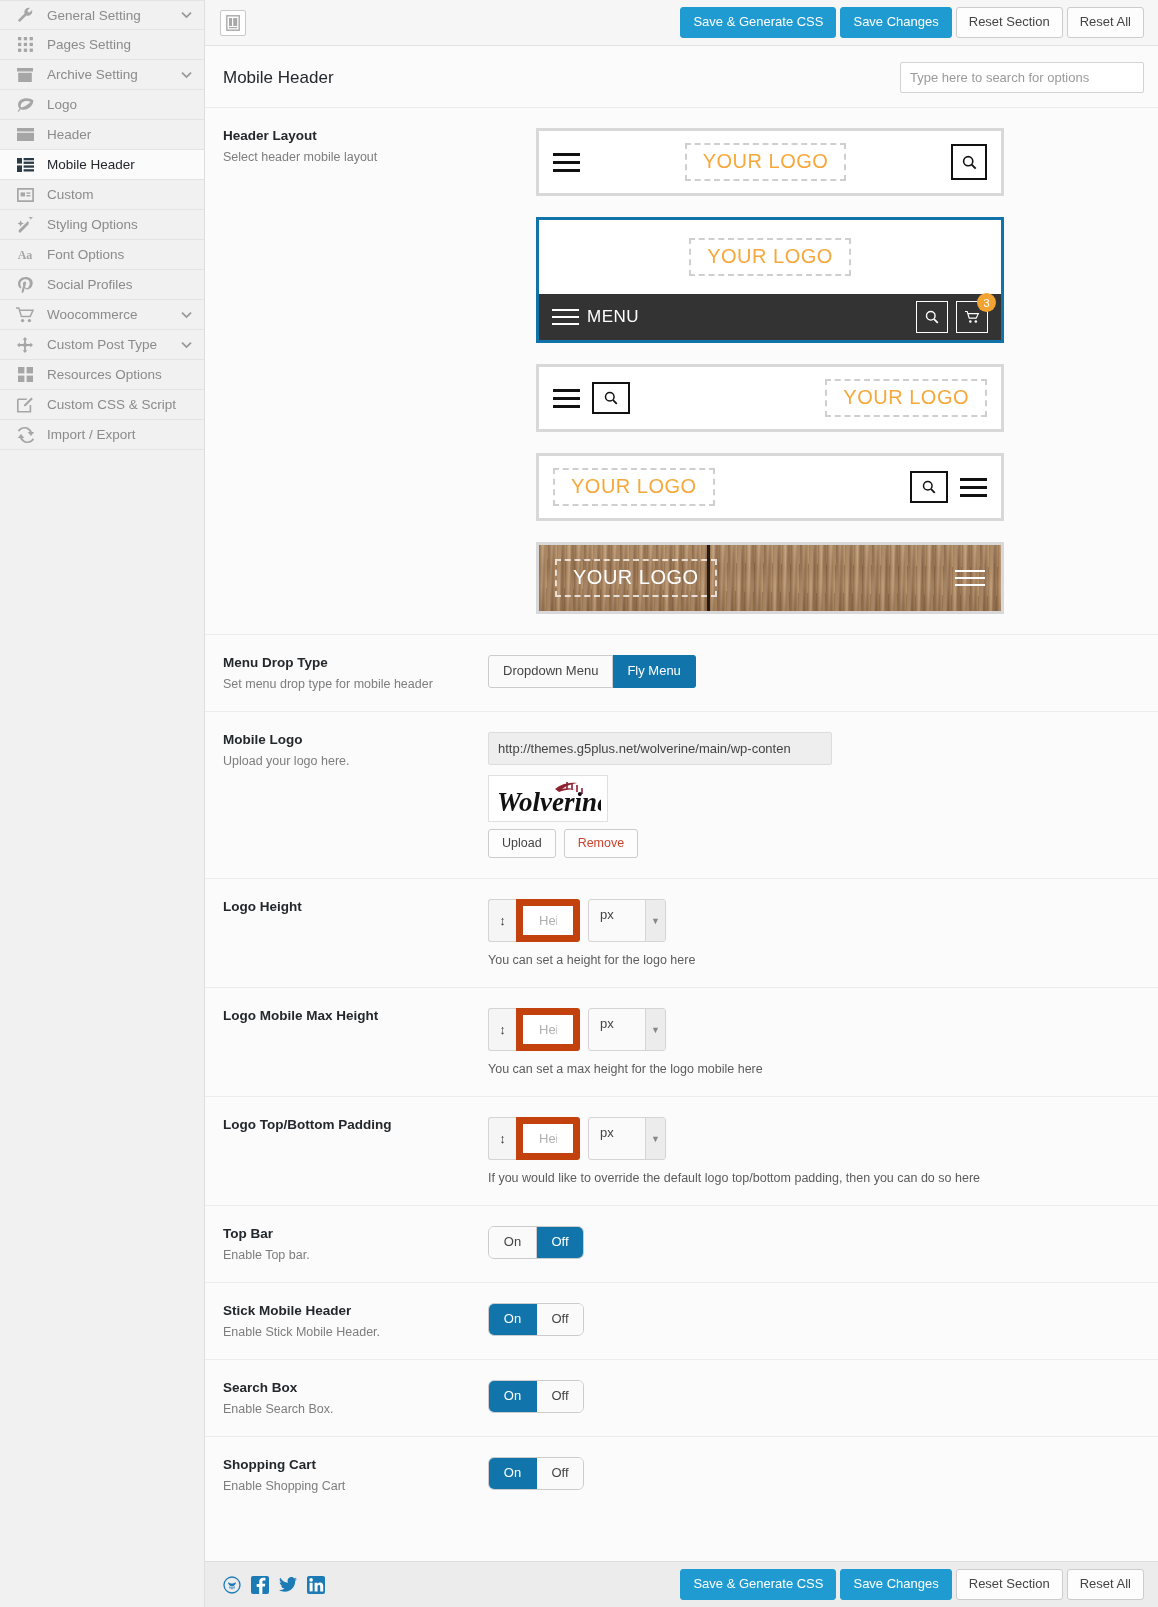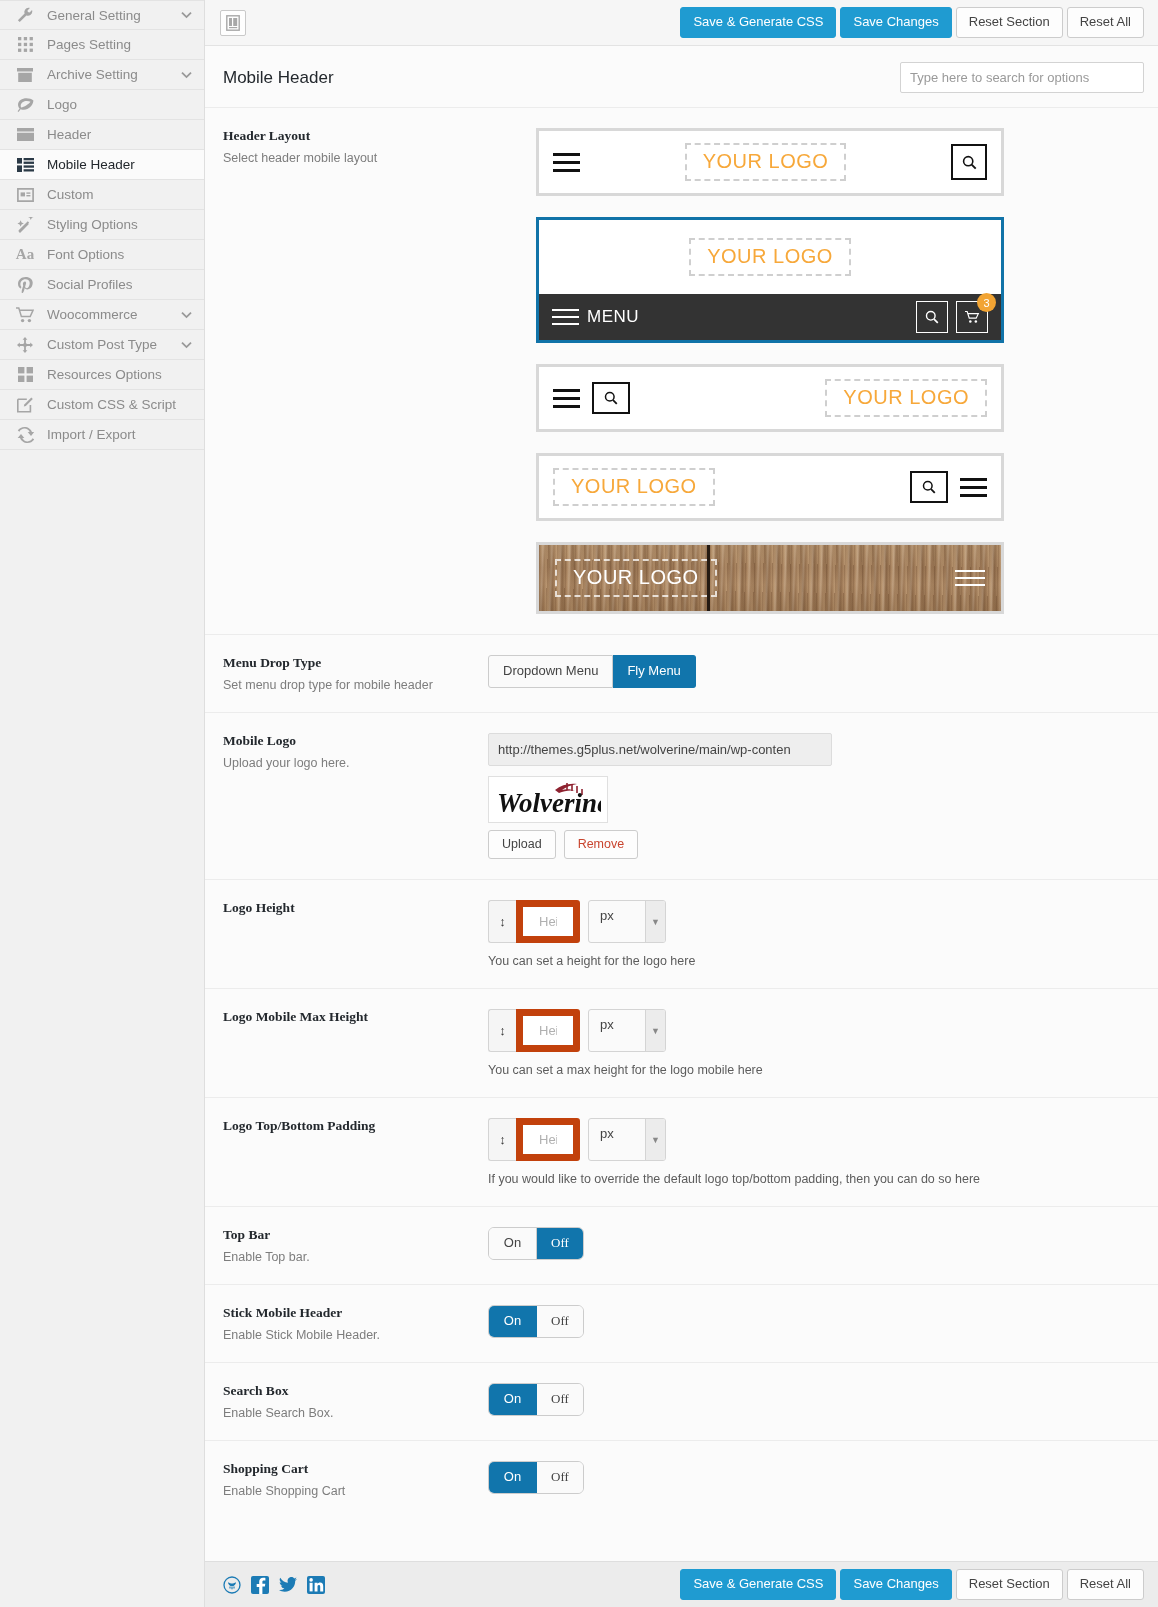--- a/index.html
+++ b/index.html
@@ -112,21 +112,21 @@
   .search-input::placeholder { color: #9a9a9a; }
 
   .content { flex: 1 1 auto; overflow: hidden; }
 
   .field {
     display: flex;
     padding: 20px 18px 20px 18px;
     border-bottom: 1px solid #ececec;
   }
   .field-left { width: 265px; flex: 0 0 265px; padding-right: 14px; }
-  .field-title { font-size: 13.5px; font-weight: bold; color: #23282d; margin-bottom: 7px; font-family: Liberation Serif, serif; }
+  .field-title { font-size: 13.5px; font-weight: bold; color: #23282d; margin-bottom: 7px; }
   .field-sub { font-size: 12.5px; color: #7d7d7d; }
   .field-right { flex: 1 1 auto; }
   .field-desc { font-size: 12.5px; color: #5c5c5c; margin-top: 11px; }
 
   
   .layouts { display: flex; flex-direction: column; gap: 21px; padding-left: 48px; }
   .layout {
     width: 468px;
     border: 3px solid #d8d8d8;
     background: #fff;
@@ -276,21 +276,21 @@
     color: #888; font-size: 9px;
   }
 
   
   .toggle { display: inline-flex; border-radius: 6px; overflow: hidden; border: 1px solid #ccc; }
   .tg {
     font-size: 13px; padding: 8px 0 9px; width: 47px; text-align: center;
     background: #fafafa; color: #444; cursor: pointer; line-height: 1.1;
   }
   .tg.on { background: #1175ac; color: #fff; }
-  .tg + .tg { border-left: 1px solid #ccc; font-family: Liberation Serif, serif; }
+  .tg + .tg { border-left: 1px solid #ccc; }
   .tg.on + .tg { border-left-color: #1175ac; }
 
   
   .footer {
     height: 46px;
     background: #ececec;
     border-top: 1px solid #dedede;
     display: flex; align-items: center;
     padding: 0 14px 0 18px;
   }
@@ -414,21 +414,21 @@
             <path fill="currentColor" d="M13.8.6l1 2.2 2.2 1-2.2 1-1 2.2-1-2.2-2.2-1 2.2-1zM3.6 7.2l1 2.2 2.2 1-2.2 1-1 2.2-1-2.2-2.2-1 2.2-1zM10.8 8.3l1.4 1.4L2.8 19 1.4 17.6z" transform="translate(0,-4)"></path>
             <path fill="currentColor" d="M10.2 5.8l1.5 1.5L3 16 1.5 14.5z"></path>
           </svg>
       </span>
       <span class="s-label">Styling Options</span>
       <span class="s-caret"></span>
     </div>
 
     <div class="side-item">
       <span class="s-ico">
-        <span style="font-family:'Liberation Serif',serif;font-size:15px;font-weight:bold;line-height:1;">Aa</span>
+        <span style="font-family:'Liberation Serif',serif;font-size:12px;font-weight:bold;line-height:1;">Aa</span>
       </span>
       <span class="s-label">Font Options</span>
       <span class="s-caret"></span>
     </div>
 
     <div class="side-item">
       <span class="s-ico">
         <svg width="15" height="16" viewBox="0 0 15 16">
             <path fill="currentColor" d="M7.5 0C3.4 0 0 2.9 0 6.8c0 2.4 1.1 4 2.6 4.6.3.1.5 0 .5-.3l.2-.9c.1-.3 0-.4-.2-.6-.5-.6-.7-1.4-.7-2.3 0-2.6 1.9-5 5-5 2.7 0 4.3 1.6 4.3 3.8 0 2.8-1.2 5.1-3 5.1-1 0-1.7-.8-1.5-1.8.3-1.2.9-2.5.9-3.3 0-.8-.4-1.5-1.3-1.5-1 0-1.9 1.1-1.9 2.5 0 .9.3 1.5.3 1.5L3.9 13c-.4 1.5-.1 3.4 0 3.6 0 .1.2.2.3.1 0 0 1.4-1.7 1.9-3.3l.6-2.3c.4.7 1.4 1.3 2.5 1.3 3.3 0 5.5-3 5.5-6.9C14.7 2.6 12.1 0 7.5 0z"></path>
           </svg>

